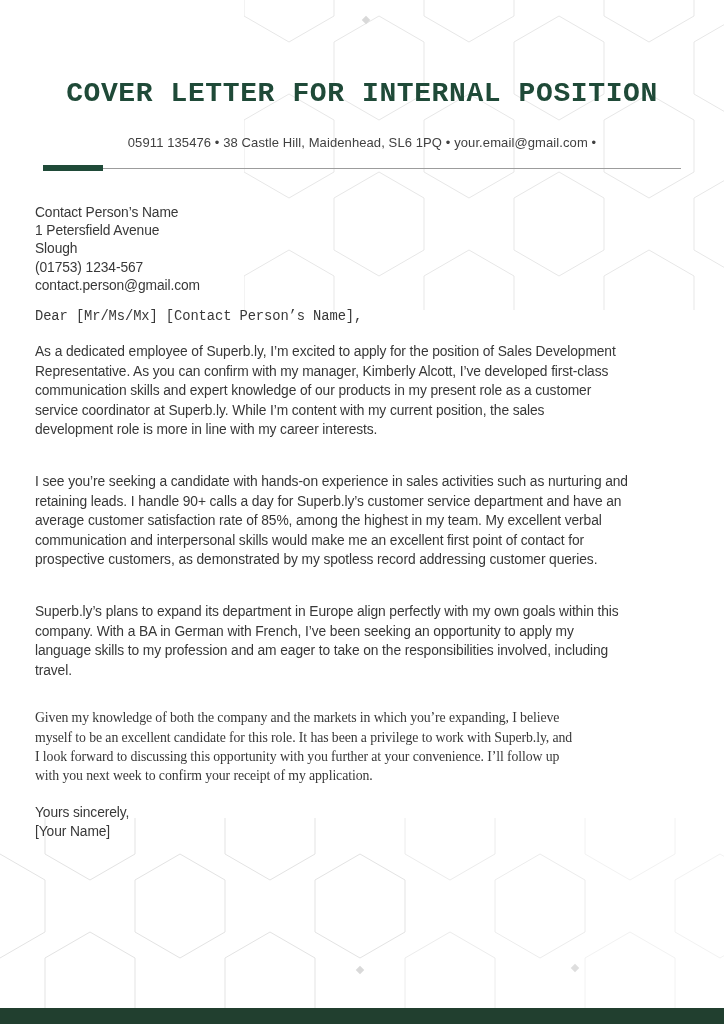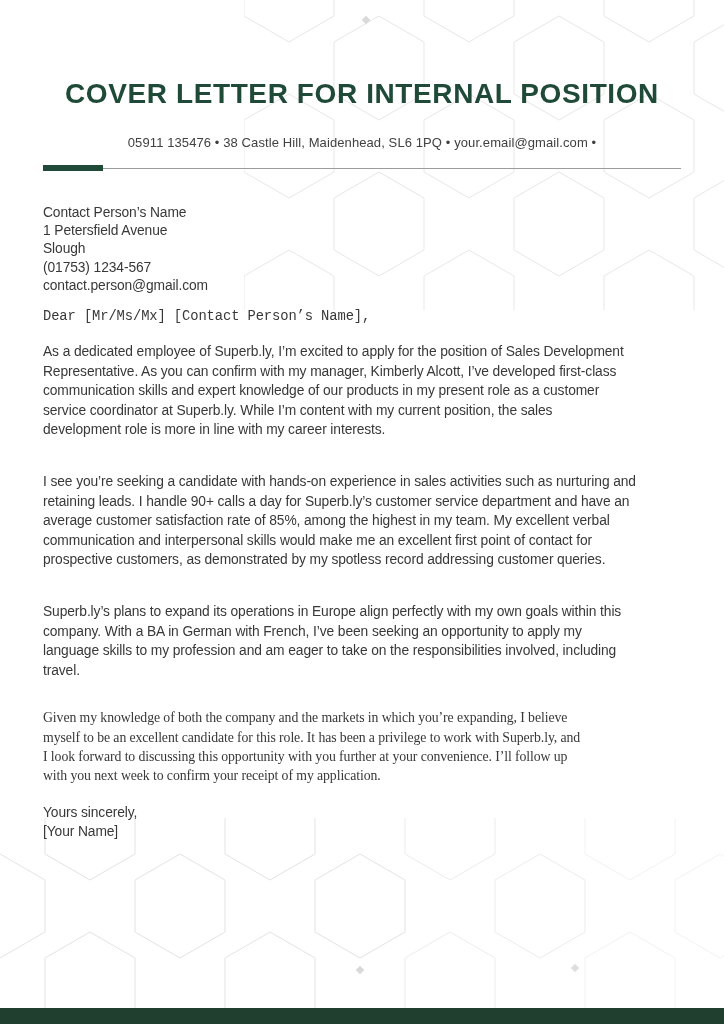--- a/index.html
+++ b/index.html
@@ -5,32 +5,32 @@
   html,body{margin:0;padding:0;background:#ffffff;}
   .page{
     position:relative;width:724px;height:1024px;background:#ffffff;overflow:hidden;
     font-family:"Liberation Sans",sans-serif;color:#383838;
   }
   .hex{position:absolute;pointer-events:none;}
   .hex-top{top:0;right:0;}
   .hex-bottom{left:0;bottom:16px;}
   .title{
     position:absolute;top:78px;left:0;width:100%;margin:0;text-align:center;
-    font-family:Liberation Sans, sans-serif;font-weight:700;font-size:28px;
+    font-family:Liberation Mono, monospace;font-weight:700;font-size:28px;
     letter-spacing:0.6px;color:var(--accent,#1f4a38);white-space:nowrap;
   }
   .contact-line{
     position:absolute;top:135px;left:0;width:100%;text-align:center;
     font-size:13px;color:#414141;letter-spacing:0.1px;
   }
   .divider{position:absolute;top:165px;left:43px;right:43px;height:7px;}
   .divider-line{position:absolute;top:3px;left:0;right:0;height:1px;background:#9c9c9c;}
   .divider-accent{position:absolute;top:0;left:0;width:60px;height:6px;background:var(--accent,#1f4a38);}
   .content{
-    position:absolute;left:43px;top:204px;width:665px;
+    position:absolute;left:35px;top:204px;width:665px;
     font-size:13.8px;letter-spacing:-0.1px;line-height:19.4px;color:#383838;
   }
   .recipient div{line-height:18.2px;}
   .salutation{margin:12px 0 0 0;white-space:pre;font-family:Liberation Mono, monospace;}
   .para{margin:0;white-space:pre;}
   .m1{margin-top:16px;}
   .m2{margin-top:33px;}
   .m3{margin-top:33px;}
   .m4{margin-top:28px;font-family:Liberation Serif, serif;}
   .closing{margin-top:18px;}
@@ -121,21 +121,21 @@
     <p class="para m1">As a dedicated employee of Superb.ly, I’m excited to apply for the position of Sales Development
 Representative. As you can confirm with my manager, Kimberly Alcott, I’ve developed first-class
 communication skills and expert knowledge of our products in my present role as a customer
 service coordinator at Superb.ly. While I’m content with my current position, the sales
 development role is more in line with my career interests.</p>
     <p class="para m2">I see you’re seeking a candidate with hands-on experience in sales activities such as nurturing and
 retaining leads. I handle 90+ calls a day for Superb.ly’s customer service department and have an
 average customer satisfaction rate of 85%, among the highest in my team. My excellent verbal
 communication and interpersonal skills would make me an excellent first point of contact for
 prospective customers, as demonstrated by my spotless record addressing customer queries.</p>
-    <p class="para m3">Superb.ly’s plans to expand its operations in Europe align perfectly with my own goals within this
+    <p class="para m3">Superb.ly’s plans to expand its department in Europe align perfectly with my own goals within this
 company. With a BA in German with French, I’ve been seeking an opportunity to apply my
 language skills to my profession and am eager to take on the responsibilities involved, including
 travel.</p>
     <p class="para m4">Given my knowledge of both the company and the markets in which you’re expanding, I believe
 myself to be an excellent candidate for this role. It has been a privilege to work with Superb.ly, and
 I look forward to discussing this opportunity with you further at your convenience. I’ll follow up
 with you next week to confirm your receipt of my application.</p>
 
     <div class="closing">
       <div>Yours sincerely,</div>

